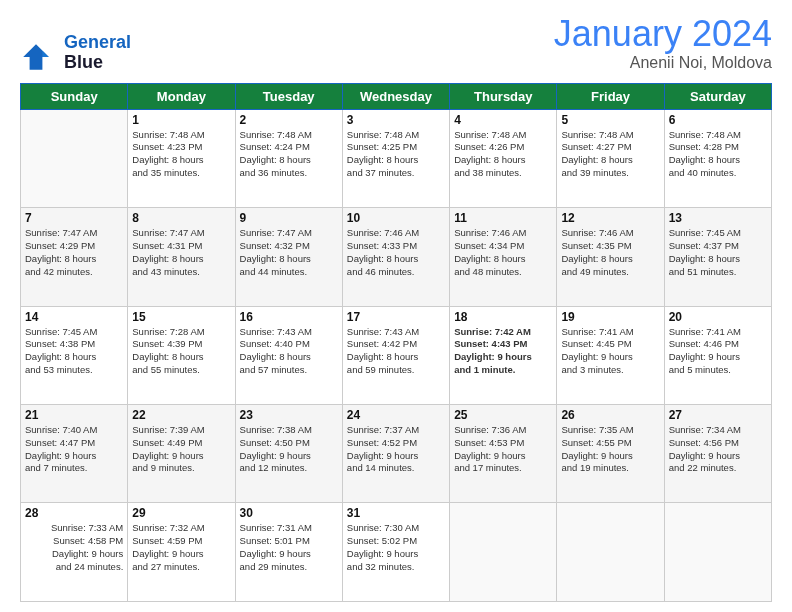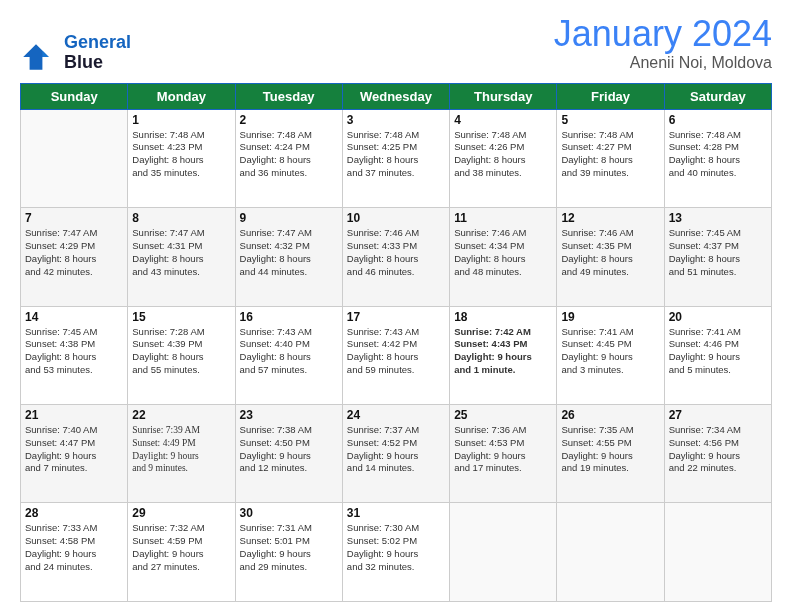--- a/index.html
+++ b/index.html
@@ -281,21 +281,21 @@
         <tr class="row-shade">
           <td>
             <span class="day-num">21</span>
             <div class="cell-text" style="white-space: pre-line;">Sunrise: 7:40 AM
 Sunset: 4:47 PM
 Daylight: 9 hours
 and 7 minutes.</div>
           </td>
           <td>
             <span class="day-num">22</span>
-            <div class="cell-text" style="white-space: pre-line; font-family: Liberation Serif, serif;">Sunrise: 7:39 AM
+            <div class="cell-text" style="white-space: pre-line;">Sunrise: 7:39 AM
 Sunset: 4:49 PM
 Daylight: 9 hours
 and 9 minutes.</div>
           </td>
           <td>
             <span class="day-num">23</span>
             <div class="cell-text" style="white-space: pre-line;">Sunrise: 7:38 AM
 Sunset: 4:50 PM
 Daylight: 9 hours
 and 12 minutes.</div>
@@ -325,21 +325,21 @@
             <span class="day-num">27</span>
             <div class="cell-text" style="white-space: pre-line;">Sunrise: 7:34 AM
 Sunset: 4:56 PM
 Daylight: 9 hours
 and 22 minutes.</div>
           </td>
         </tr>
         <tr>
           <td>
             <span class="day-num">28</span>
-            <div class="cell-text" style="white-space: pre-line;">Sunrise: 7:33 AM
+            <div class="cell-text" style="white-space: pre-line; text-align: right;">Sunrise: 7:33 AM
 Sunset: 4:58 PM
 Daylight: 9 hours
 and 24 minutes.</div>
           </td>
           <td>
             <span class="day-num">29</span>
             <div class="cell-text" style="white-space: pre-line;">Sunrise: 7:32 AM
 Sunset: 4:59 PM
 Daylight: 9 hours
 and 27 minutes.</div>

